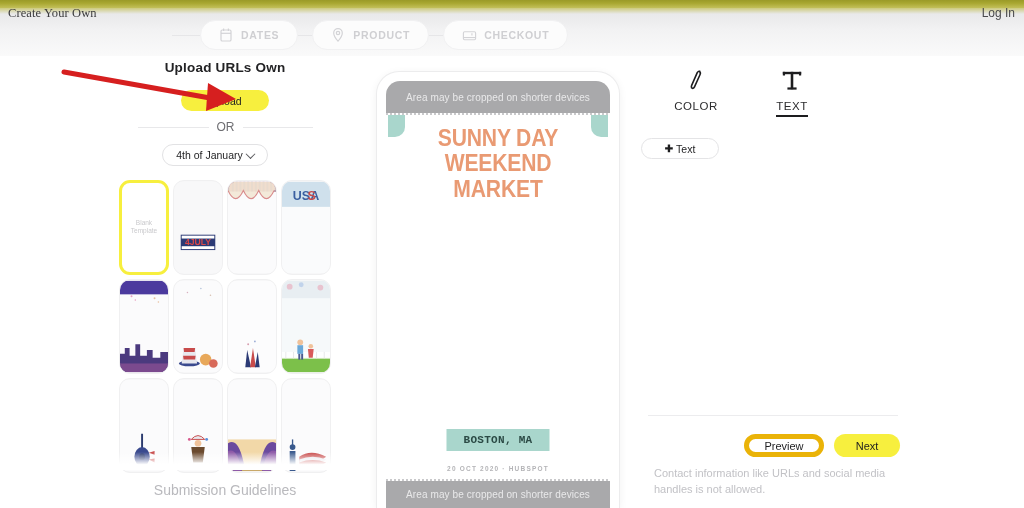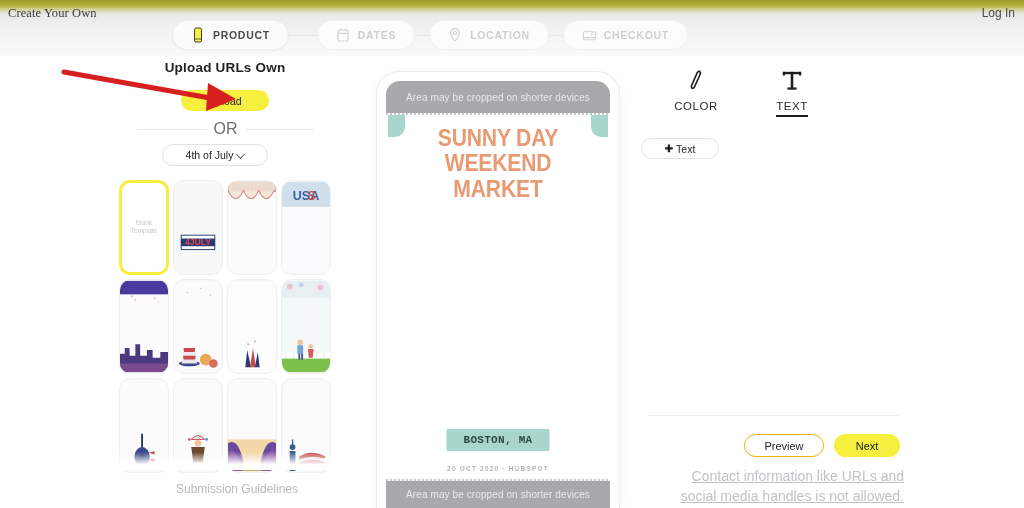--- a/index.html
+++ b/index.html
@@ -70,21 +70,21 @@
     width:88px; height:21px; border-radius:11px;
     background:#f7ef3e; border:none; cursor:pointer;
     font-size:10.5px; color:#1d1d1f;
     display:flex; align-items:center; justify-content:center;
   }
   .or-row {
     position:absolute; left:30px; top:62px; width:175px;
     display:flex; align-items:center; gap:8px;
   }
   .or-line { flex:1; height:1px; background:#e8e8ea; }
-  .or-txt { font-size:16px; color:#6e6e72; }
+  .or-txt { font-size:12px; color:#6e6e72; }
   .holiday-select {
     position:absolute; left:54px; top:86px;
     width:106px; height:22px; border-radius:11px;
     border:1px solid #e2e2e4; background:#fff;
     display:flex; align-items:center; justify-content:center; gap:4px;
     font-size:10.5px; color:#242426; cursor:pointer;
   }
   .chev { width:7px; height:7px; border-right:1.4px solid #5a5a5e; border-bottom:1.4px solid #5a5a5e;
           transform:rotate(45deg) translate(-1px,-1px); }
 
@@ -98,22 +98,22 @@
     background:#f7f7f8; border:1px solid #f0f0f1;
     position:relative; overflow:hidden; cursor:pointer;
   }
   .tpl.selected { border:3px solid #f7ef3e; background:#fff; }
   .tpl-blank-label {
     position:absolute; left:0; right:0; top:50%; transform:translateY(-50%);
     text-align:center; font-size:6.5px; color:#c9c9cc; line-height:1.35;
   }
 
   .submission {
-    position:absolute; left:12px; top:424px; width:234px; text-align:center;
-    font-size:12px; color:#b9b9bd; cursor:pointer;
+    position:absolute; left:0; top:424px; width:234px; text-align:center;
+    font-size:14px; color:#b9b9bd; cursor:pointer;
   }
   .left-fade {
     position:absolute; left:100px; top:452px; width:250px; height:18px;
     background:linear-gradient(to bottom, rgba(255,255,255,0), #fff 70%);
     pointer-events:none;
   }
 
   
   .arrow-svg { position:absolute; left:60px; top:68px; width:215px; height:48px; pointer-events:none; }
 
@@ -175,53 +175,44 @@
   .add-text-btn {
     position:absolute; left:1px; top:78px;
     width:78px; height:21px; border-radius:11px;
     border:1px solid #e4e4e6; background:#fff; cursor:pointer;
     display:flex; align-items:center; justify-content:center; gap:3px;
     font-size:10.5px; color:#1d1d1f;
   }
   .r-divider { position:absolute; left:8px; top:355px; width:250px; height:1px; background:#ececee; }
   .r-actions { position:absolute; left:104px; top:374px; display:flex; gap:10px; align-items:center; }
   .btn-preview {
-    width:80px; height:23px; border-radius:12px; border:1px solid #eab308;
+    width:80px; height:23px; border-radius:12px; border:5px solid #eab308;
     background:#fff; font-size:11px; color:#1d1d1f; cursor:pointer;
   }
   .btn-next {
     width:66px; height:23px; border-radius:12px; border:none;
     background:#f7ef3e; font-size:11px; color:#1d1d1f; cursor:pointer;
   }
   .disclaimer {
     position:absolute; left:14px; top:406px; width:250px;
-    text-align:right; font-size:14px; line-height:1.45; color:#c2c2c6;text-decoration:underline;
+    font-size:11px; line-height:1.45; color:#c2c2c6;
   }
 </style>
 </head>
 <body>
 
 <div id="app">
 
   <div class="headerbar"></div>
   <div class="topstrip"></div>
   <div class="header-title">Create Your Own</div>
   <div class="header-login">Log In</div>
 
   <div class="stepnav">
 
-    <div class="step">
-      <span class="step-ico">
-        <svg viewBox="0 0 14 16" width="14" height="16">
-          <rect x="3.5" y="1" width="7" height="14" rx="1.6" fill="#f7ef3e" stroke="#3d3d3f" stroke-width="1"></rect>
-          <line x1="3.5" y1="12" x2="10.5" y2="12" stroke="#3d3d3f" stroke-width=".8"></line>
-        </svg>
-      </span>
-      <span>PRODUCT</span>
-    </div>
     <div class="step-connector"></div>
 
     <div class="step-connector"></div>
 
     <div class="step disabled">
       <span class="step-ico">
         <svg viewBox="0 0 14 16" width="14" height="16">
           <rect x="2" y="3" width="10" height="11" rx="1.3" fill="none" stroke="#d3d3d6" stroke-width="1.2"></rect>
           <line x1="2" y1="6.3" x2="12" y2="6.3" stroke="#d3d3d6" stroke-width="1.2"></line>
           <line x1="4.6" y1="1.6" x2="4.6" y2="4.1" stroke="#d3d3d6" stroke-width="1.2"></line>
@@ -232,21 +223,21 @@
     </div>
     <div class="step-connector"></div>
 
     <div class="step disabled">
       <span class="step-ico">
         <svg viewBox="0 0 14 16" width="14" height="16">
           <path d="M7 1.6c-2.5 0-4.3 2-4.3 4.4 0 3.3 4.3 8.2 4.3 8.2s4.3-4.9 4.3-8.2c0-2.4-1.8-4.4-4.3-4.4z" fill="none" stroke="#d3d3d6" stroke-width="1.2"></path>
           <circle cx="7" cy="6" r="1.7" fill="none" stroke="#d3d3d6" stroke-width="1.2"></circle>
         </svg>
       </span>
-      <span>LOCATION</span>
+      <span>PRODUCT</span>
     </div>
     <div class="step-connector"></div>
 
     <div class="step disabled">
       <span class="step-ico">
         <svg viewBox="0 0 16 16" width="15" height="16">
           <rect x="1.5" y="4.5" width="13" height="8.5" rx="1.3" fill="none" stroke="#d3d3d6" stroke-width="1.2"></rect>
           <line x1="1.5" y1="10.7" x2="14.5" y2="10.7" stroke="#d3d3d6" stroke-width="1.2"></line>
           <line x1="10.6" y1="6.2" x2="10.6" y2="8.6" stroke="#d3d3d6" stroke-width="1.2"></line>
         </svg>
@@ -261,21 +252,21 @@
 
     <button class="upload-btn">Upload</button>
 
     <div class="or-row">
       <div class="or-line"></div>
       <div class="or-txt">OR</div>
       <div class="or-line"></div>
     </div>
 
     <div class="holiday-select">
-      <span>4th of July</span>
+      <span>4th of January</span>
       <span class="chev"></span>
     </div>
 
     <div class="tpl-grid">
 
       <div class="tpl selected">
         <div class="tpl-blank-label">Blank<br>Template</div>
       </div>
 
       <div class="tpl">

